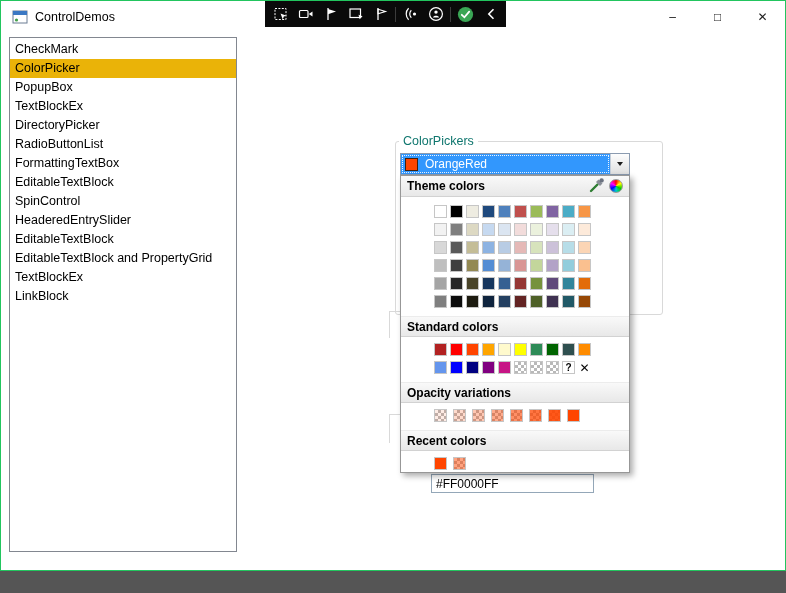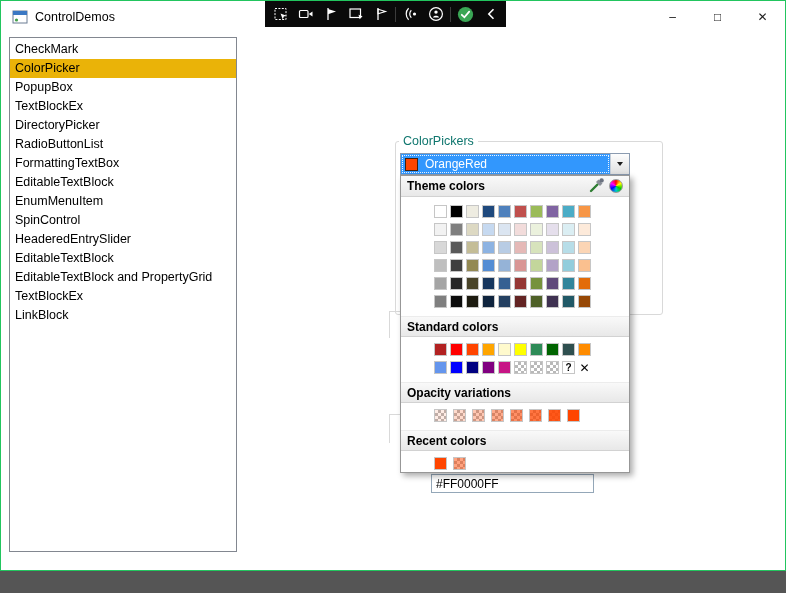--- a/index.html
+++ b/index.html
@@ -157,21 +157,20 @@
 
   <div class="sidebar">
       <div class="sidebar-item">CheckMark</div>
       <div class="sidebar-item selected">ColorPicker</div>
       <div class="sidebar-item">PopupBox</div>
       <div class="sidebar-item">TextBlockEx</div>
       <div class="sidebar-item">DirectoryPicker</div>
       <div class="sidebar-item">RadioButtonList</div>
       <div class="sidebar-item">FormattingTextBox</div>
       <div class="sidebar-item">EditableTextBlock</div>
-      <div class="sidebar-item">EnumMenuItem</div>
       <div class="sidebar-item">SpinControl</div>
       <div class="sidebar-item">HeaderedEntrySlider</div>
       <div class="sidebar-item">EditableTextBlock</div>
       <div class="sidebar-item">EditableTextBlock and PropertyGrid</div>
       <div class="sidebar-item">TextBlockEx</div>
       <div class="sidebar-item">LinkBlock</div>
     </div>
 
   <div class="gb-frag" style="left:388px;top:310px;height:26px;"></div>
   <div class="gb-frag" style="left:388px;top:413px;height:28px;"></div>

